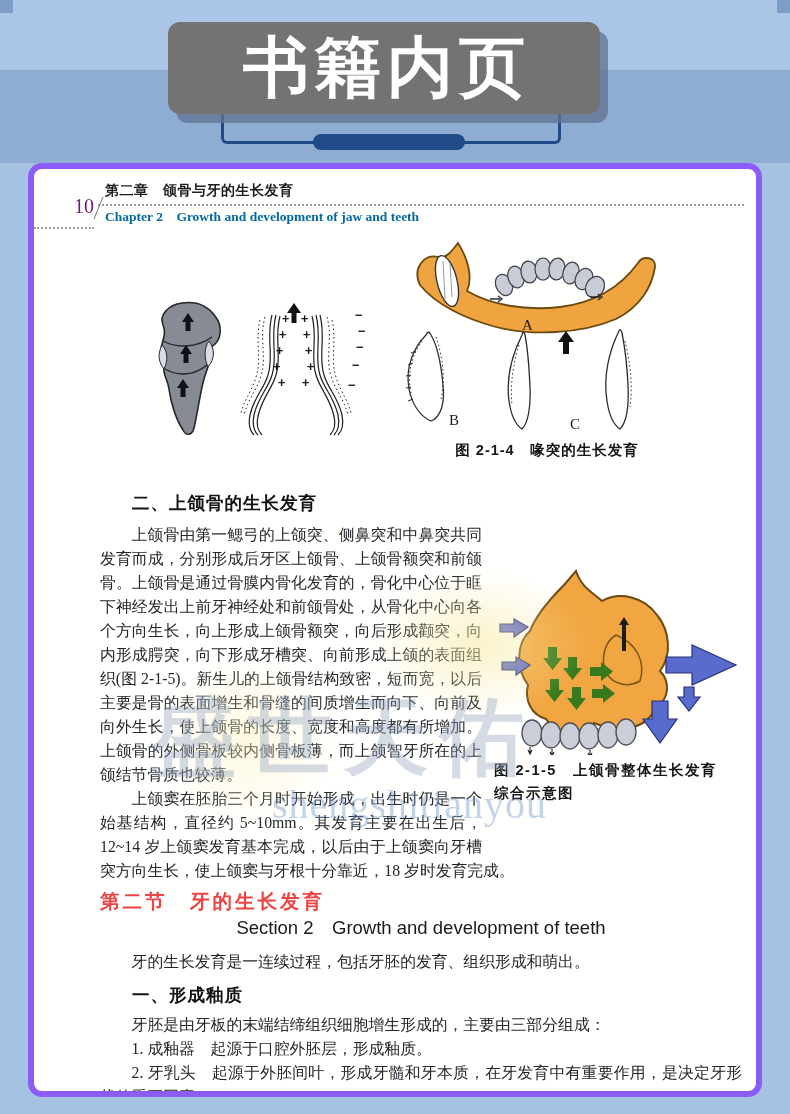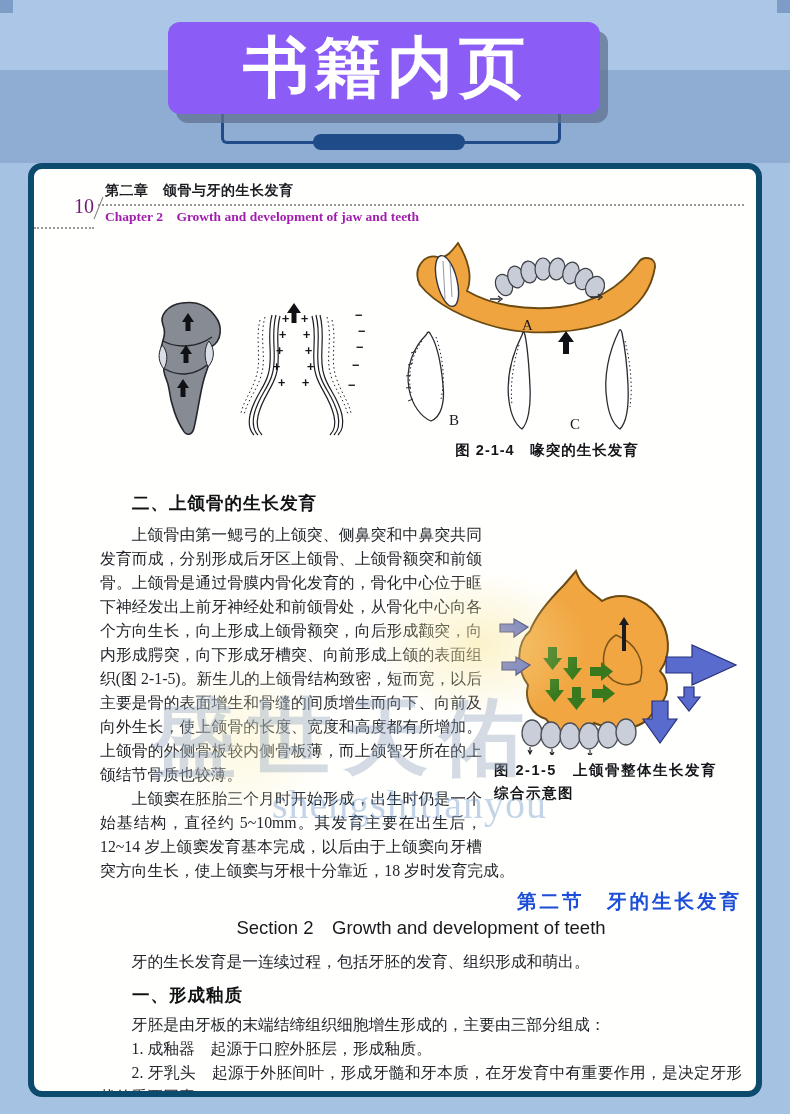--- a/index.html
+++ b/index.html
@@ -14,42 +14,42 @@
 
   
   .bracket{
     position:absolute;left:221px;top:60px;width:334px;height:81px;z-index:1;
     border-left:3px solid #1f4c88;border-right:3px solid #1f4c88;border-bottom:3px solid #1f4c88;
     border-bottom-left-radius:6px;border-bottom-right-radius:6px;
   }
   .pill{position:absolute;left:313px;top:134px;width:152px;height:16px;border-radius:8px;background:#1f4c88;z-index:2;}
   .banner{
     position:absolute;left:168px;top:22px;width:432px;height:92px;z-index:3;
-    background:#8b5cf6;border-radius:12px;box-shadow:8px 9px 0 rgba(96,115,146,0.75);
+    background:#737373;border-radius:12px;box-shadow:8px 9px 0 rgba(96,115,146,0.75);
     display:flex;align-items:center;justify-content:center;
   }
   .banner-title{
     font-family:"Liberation Serif","DejaVu Serif",serif;font-weight:bold;
     font-size:66px;color:#ffffff;letter-spacing:6px;line-height:1;text-indent:6px;
   }
 
   
   .card{
     position:absolute;left:28px;top:163px;width:734px;height:934px;z-index:4;
-    background:#fffffe;border:6px solid #0c4a6e;border-radius:14px;box-sizing:border-box;
+    background:#fffffe;border:6px solid #8b5cf6;border-radius:14px;box-sizing:border-box;
     overflow:hidden;
   }
   .card-inner{position:relative;width:722px;height:922px;color:#23262b;}
 
   
   .hd-zh{position:absolute;left:71px;top:13px;font-weight:bold;font-size:14px;letter-spacing:0.5px;color:#1c1e22;}
   .hd-dot1{position:absolute;left:64px;top:35px;width:646px;height:0;border-top:2px dotted #9a9a9a;}
   .hd-num{position:absolute;left:40px;top:26px;font-family:"Liberation Serif","DejaVu Serif",serif;font-size:20px;color:#701a75;}
   .hd-slash{position:absolute;left:64px;top:27px;width:0;height:24px;border-left:1.5px solid #777;transform:rotate(22deg);}
-  .hd-en{position:absolute;left:71px;top:39px;font-family:"Liberation Serif","DejaVu Serif",serif;font-weight:bold;font-size:13.5px;color:#a21caf;}
+  .hd-en{position:absolute;left:71px;top:39px;font-family:"Liberation Serif","DejaVu Serif",serif;font-weight:bold;font-size:13.5px;color:#0369a1;}
   .hd-dot2{position:absolute;left:0;top:58px;width:60px;height:0;border-top:2px dotted #9a9a9a;}
 
   
   .fig-svg{position:absolute;}
   .fig-cap{position:absolute;text-align:center;font-weight:bold;font-size:14.5px;letter-spacing:1px;color:#141619;}
   .cap-3{left:80px;top:278px;width:290px;}
   .cap-4{left:388px;top:272px;width:250px;}
 
   
   .text-flow{position:absolute;left:66px;top:322px;width:642px;}
@@ -58,21 +58,21 @@
     font-weight:bold;font-size:17.5px;color:#101214;letter-spacing:1px;
   }
   .sec-max{position:relative;overflow:hidden;}
   .fig5-spacer{float:right;width:248px;height:308px;margin:18px 0 6px 12px;}
   .fig5-box{position:absolute;top:44px;right:0;width:248px;}
   .fig5-cap{font-weight:bold;font-size:14.5px;line-height:23px;letter-spacing:1.5px;color:#141619;}
   p.body{
     margin:0;font-family:"Liberation Serif","DejaVu Serif",serif;
     font-size:15.8px;line-height:24px;text-align:justify;text-indent:2em;color:#23262b;
   }
-  .sec2-zh{margin:6px 0 0;text-align:right;font-weight:bold;font-size:19.5px;letter-spacing:3px;line-height:25px;color:#1d4ed8;}
+  .sec2-zh{margin:6px 0 0;text-align:left;font-weight:bold;font-size:19.5px;letter-spacing:3px;line-height:25px;color:#ef4444;}
   .sec2-en{margin:2px 0 0;text-align:center;font-size:18.5px;line-height:24px;color:#17191c;}
   .intro{margin-top:10px !important;}
   .h-cjk2{margin:9px 0 6px 32px;}
 
   
   .wm{position:absolute;left:0;top:0;width:100%;height:100%;pointer-events:none;z-index:5;border-radius:18px;}
   .wm-blob1{position:absolute;left:290px;top:368px;width:310px;height:215px;
     background:radial-gradient(closest-side,rgba(248,232,160,0.55),rgba(248,232,160,0) 70%);}
   .wm-blob2{position:absolute;left:88px;top:448px;width:250px;height:250px;
     background:radial-gradient(closest-side,rgba(250,238,180,0.40),rgba(250,238,180,0) 70%);}

